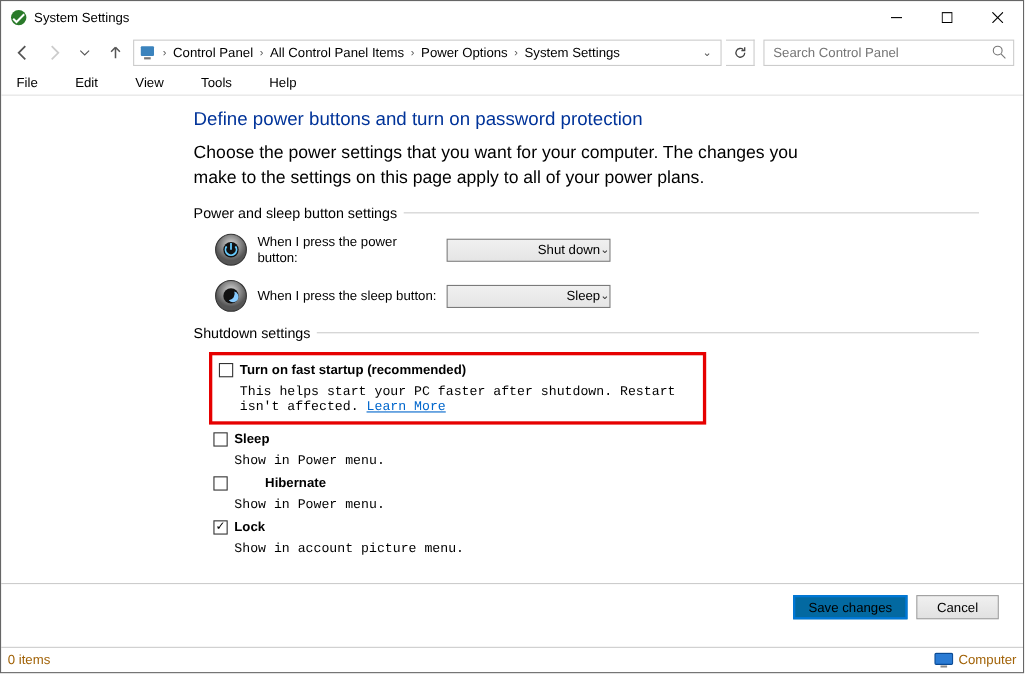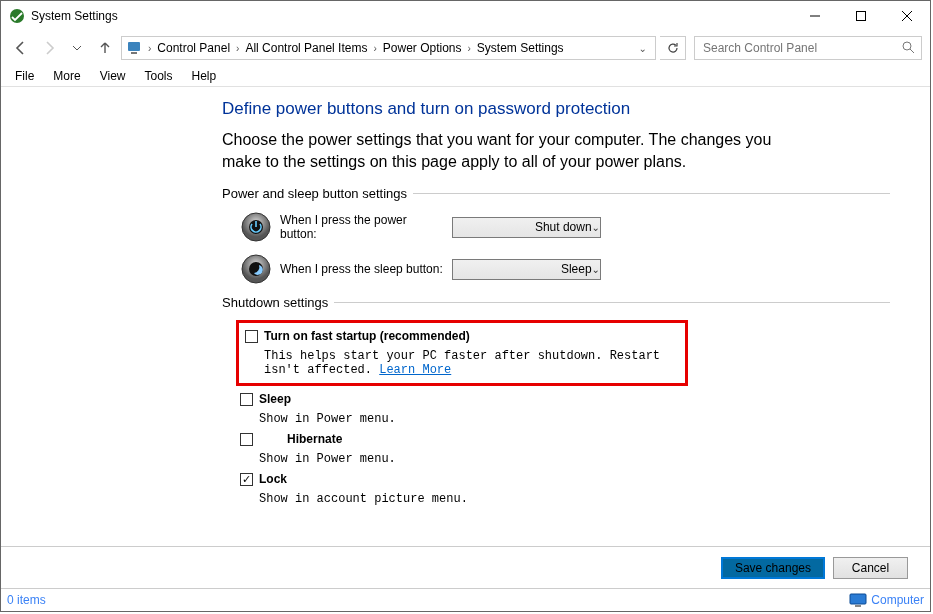--- a/index.html
+++ b/index.html
@@ -18,24 +18,24 @@
   .addressbox { flex: 1; height: 24px; border: 1px solid #ccc; display: flex; align-items: center; padding: 0 4px; gap: 4px; background: #fff; }
   .crumb { font-size: 12px; display:flex; align-items:center; gap:4px; }
   .crumb-sep { color: #555; font-size: 10px; padding: 0 2px;}
   .addr-icon { width:16px; height:16px; display:inline-flex; align-items:center; justify-content:center; }
   .addr-dropdown { margin-left: auto; color:#555; font-size:10px; padding:0 4px;}
   .refreshbtn { width: 26px; height: 24px; border: 1px solid #ccc; border-left:none; display: flex; align-items: center; justify-content: center; background:#fff; }
   .searchbox { width: 228px; height: 24px; border: 1px solid #ccc; display: flex; align-items: center; padding: 0 6px; margin-left:4px; }
   .searchbox input { border: none; outline: none; flex: 1; font-size: 12px; color:#777; background:transparent; }
   .searchglass { color: #777; }
   
-  .menubar { height: 22px; border-bottom: 1px solid #e1e1e1; display: flex; align-items: center; padding-left: 6px; gap: 3px; }
+  .menubar { height: 22px; border-bottom: 1px solid #e1e1e1; display: flex; align-items: flex-start; padding-left: 6px; gap: 18px; }
   .menuitem { padding: 0 8px; height: 20px; line-height: 20px; cursor: default; }
   
-  .content { flex: 1; overflow: auto; padding: 12px 40px 0 175px; margin-left: 46px; }
+  .content { flex: 1; overflow: auto; padding: 12px 40px 0 175px; }
   .page-title { color: #003399; font-size: 17px; margin-bottom: 10px; }
   .page-desc { font-size: 16px; margin-bottom: 14px; line-height: 1.35; max-width: 560px; }
   .section-label-row { display:flex; align-items:center; gap:6px; margin: 8px 0 10px 0; }
   .section-label { font-size: 13px; white-space:nowrap; }
   .hr-spacer { flex:1; height:1px; background:#ccc; }
   .btnrow { display: flex; align-items: center; margin: 4px 0 10px 18px; gap: 8px; }
   .power-icon { width: 32px; height: 32px; }
   .btnrow label { width: 164px; font-size: 12px; }
   .sel { width: 149px; height: 21px; border: 1px solid #7a7a7a; background: linear-gradient(#f0f0f0,#e5e5e5); font-size: 12px; padding: 0 0; display:flex; align-items:center; justify-content:flex-end;}
   .sel .caret { font-size:10px; color:#333; }
@@ -46,21 +46,21 @@
   .chk.checked::after{ content:"✓"; font-size:11px; line-height:11px; color:#000; }
   .chk-body { font-size: 12px; }
   .chk-body b { font-weight: 600; }
   .chk-desc { margin-left: 19px; font-size: 12px; margin-top: 0px; font-family: Liberation Mono, monospace; }
   .lm { color: #0066cc; text-decoration: underline; cursor: pointer; }
   
   .footerbtns { height: 42px; border-top: 1px solid #ccc; display:flex; align-items:center; justify-content:flex-end; padding-right: 22px; gap:8px; }
   .btn { height: 22px; min-width:75px; padding:0 12px; background: linear-gradient(#f0f0f0,#e1e1e1); border:1px solid #999; font-size:12px; display:flex; align-items:center; justify-content:center; }
   .btn.primary { border: 2px solid #0078d7; background:#0369a1; }
   
-  .statusbar { height: 23px; border-top: 1px solid #ccc; display:flex; align-items:center; padding: 0 6px; font-size:12px; color:#3b82f6; }
+  .statusbar { height: 23px; border-top: 1px solid #ccc; display:flex; align-items:center; padding: 0 6px; font-size:12px; color:#a16207;margin-top:16px; }
   .statusbar .spacer { flex:1; }
   .stat-comp { display:flex; align-items:center; gap:4px; margin-left:12px;}
   .monitor-icon { width:18px; height:14px; }
 </style>
 </head>
 <body>
 
 <div class="window">
 
   <div class="titlebar">
@@ -149,21 +149,21 @@
       <input placeholder="Search Control Panel" style="">
       <span class="searchglass"><svg width="14" height="14" viewBox="0 0 14 14">
             <circle cx="6" cy="6" r="4" stroke="#777" fill="none"></circle>
             <line x1="9" y1="9" x2="13" y2="13" stroke="#777"></line>
           </svg></span>
     </div>
   </div>
 
   <div class="menubar">
     <div class="menuitem">File</div>
-    <div class="menuitem">More</div>
+    <div class="menuitem">Edit</div>
     <div class="menuitem">View</div>
     <div class="menuitem">Tools</div>
     <div class="menuitem">Help</div>
   </div>
 
   <div class="content">
     <div class="page-title">Define power buttons and turn on password protection</div>
     <div class="page-desc">Choose the power settings that you want for your computer. The changes you make to the settings on this page apply to all of your power plans.</div>
 
     <div class="section-label-row">

